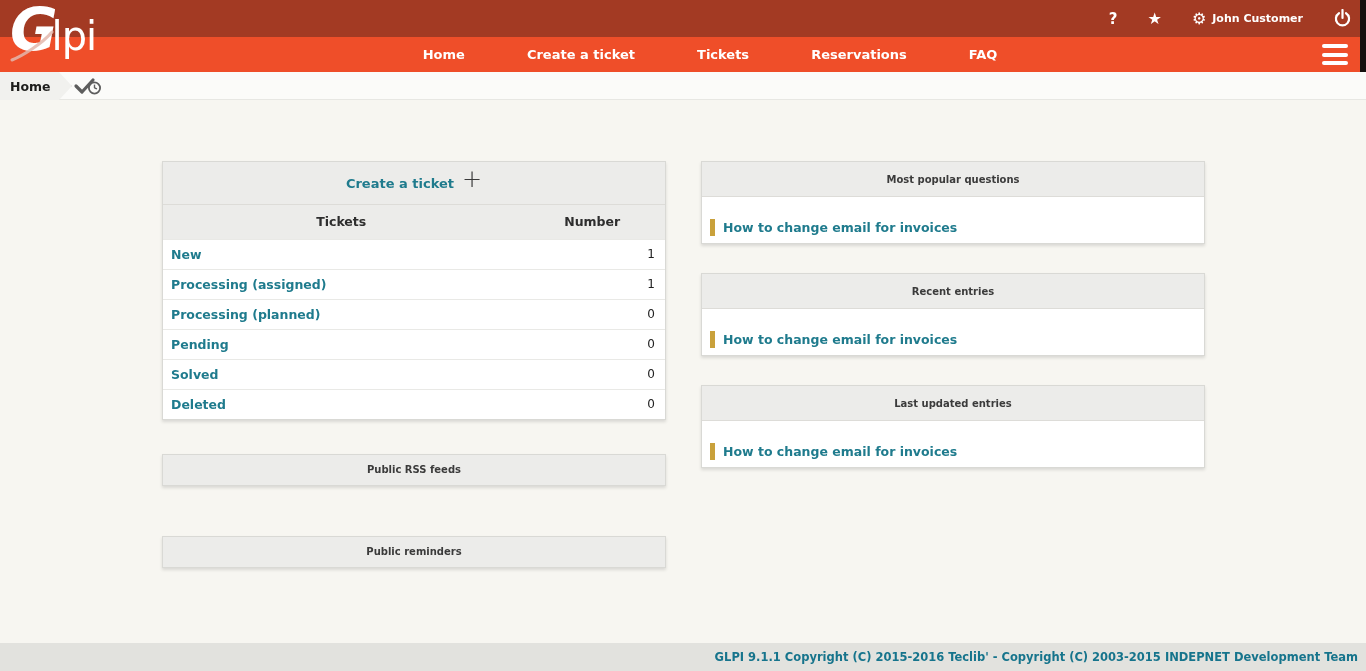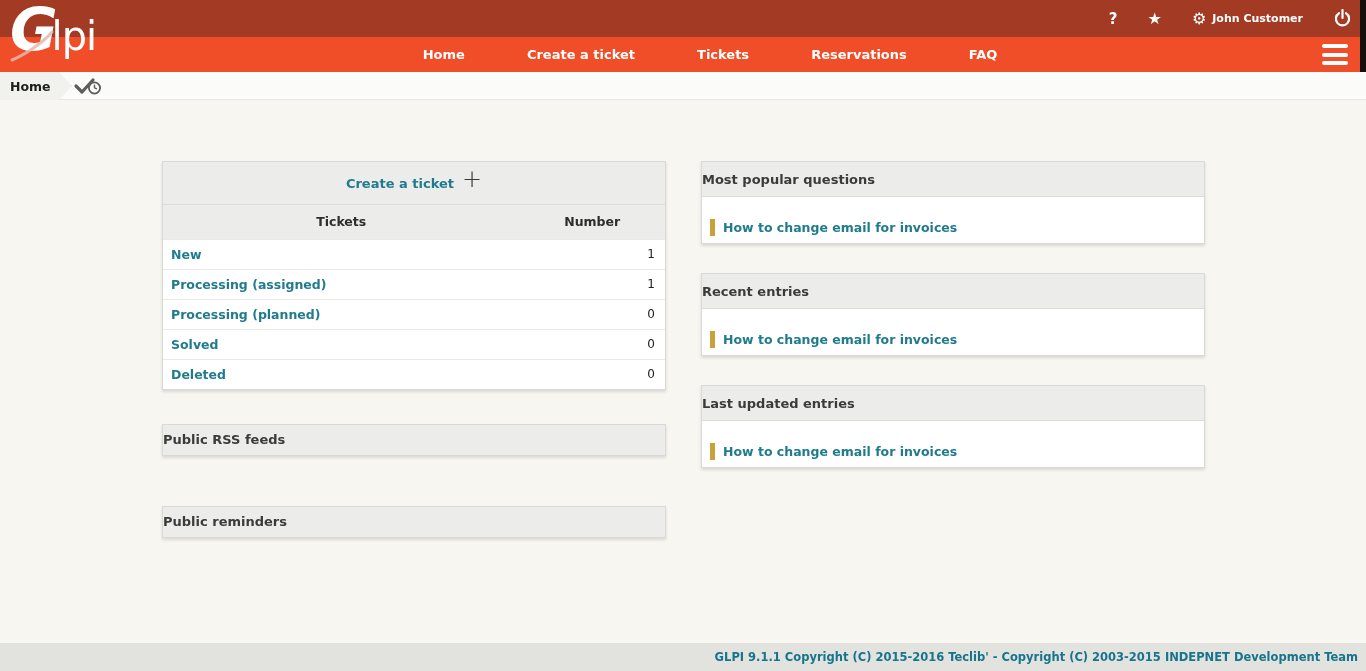--- a/index.html
+++ b/index.html
@@ -42,21 +42,21 @@
     position:absolute; left:0; top:0; height:28px; width:72px;
     background:#f1f1ee; border-right:1px solid #e2e2de;
     clip-path: polygon(0 0, calc(100% - 13px) 0, 100% 50%, calc(100% - 13px) 100%, 0 100%);
     display:flex; align-items:center; padding-left:10px;
     font-size:12.5px; font-weight:bold; color:#1d1d1b; cursor:pointer;
   }
   .crumb-check { position:absolute; left:73px; top:4px; cursor:pointer; }
 
   
   .panel { background:#fff; border:1px solid #d9d9d5; box-shadow:0 2px 3px rgba(0,0,0,.12); }
-  .panel-header { background:#ececea; font-weight:bold; color:#3b3b3b; font-size:13px; }
+  .panel-header { background:#ececea; text-align:center; font-weight:bold; color:#3b3b3b; font-size:10px; }
 
   .col-left  { position:absolute; left:162px; top:161px; width:504px; }
   .col-right { position:absolute; left:701px; top:161px; width:504px; }
 
   
   .tickets-head { background:#ececea; border-bottom:1px solid #dddcd8; }
   .create-row { height:42px; display:flex; align-items:center; justify-content:center; gap:8px; }
   .create-link { color:#1f7b8d; font-size:13px; font-weight:bold; text-decoration:none; cursor:pointer; }
   .plus-icon { color:#3a3a3a; font-size:24px; font-weight:300; line-height:20px; margin-top:-8px; cursor:pointer; }
   table.tickets { width:100%; border-collapse:collapse; table-layout:fixed; }
@@ -168,20 +168,24 @@
           </tr>
           <tr>
             <td class="lbl"><a class="row-link">Processing (assigned)</a></td>
             <td class="num">1</td>
           </tr>
           <tr>
             <td class="lbl"><a class="row-link">Processing (planned)</a></td>
             <td class="num">0</td>
           </tr>
           <tr>
+            <td class="lbl"><a class="row-link">Pending</a></td>
+            <td class="num">0</td>
+          </tr>
+          <tr>
             <td class="lbl"><a class="row-link">Solved</a></td>
             <td class="num">0</td>
           </tr>
           <tr>
             <td class="lbl"><a class="row-link">Deleted</a></td>
             <td class="num">0</td>
           </tr>
         </tbody>
       </table>
     </div>

